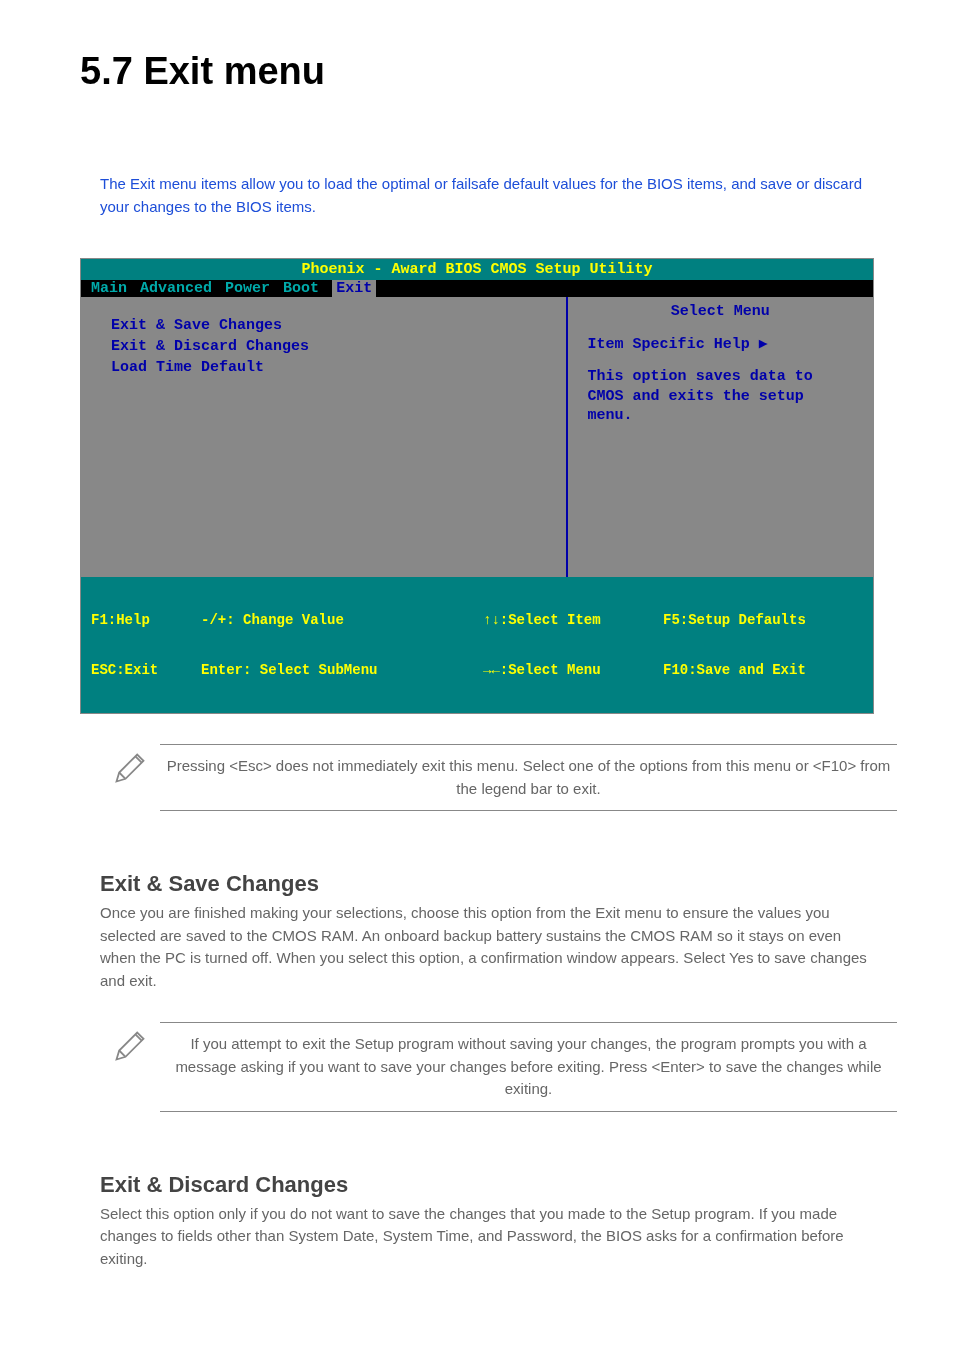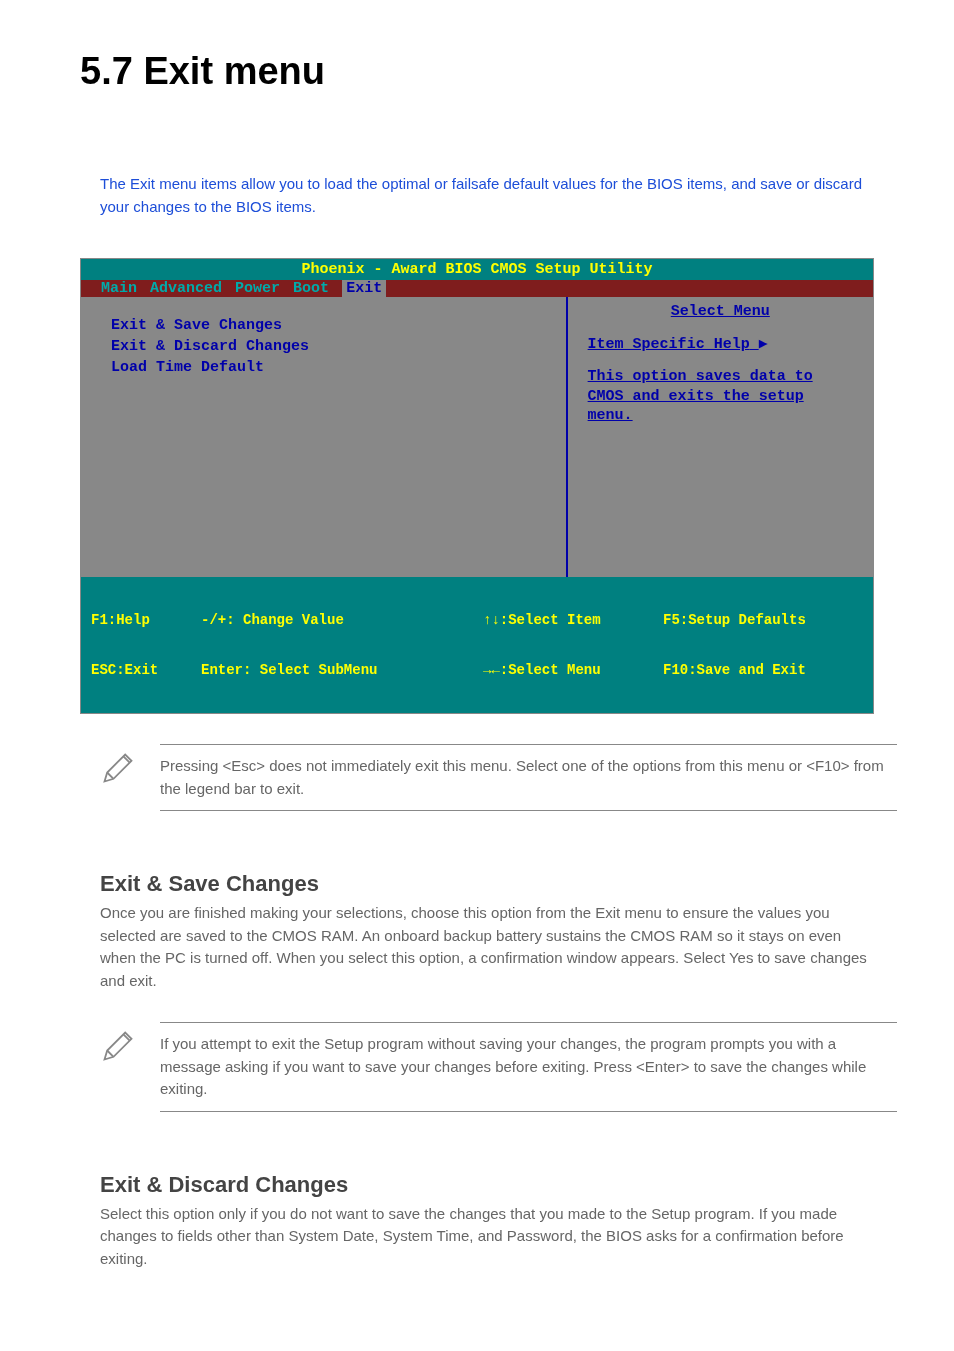--- a/index.html
+++ b/index.html
@@ -30,23 +30,23 @@
       font-size: 15px;
       font-weight: bold;
     }
     .bios-title-bar {
       background: #008080;
       color: #ffff00;
       text-align: center;
       padding: 2px 0;
     }
     .bios-menu-bar {
-      background: #7f1d1d;
+      background: #000000;
       color: #00aaaa;
-      padding: 0 20px;
+      padding: 0 10px;
     }
     .bios-menu-bar span {
       margin-right: 4px;
     }
     .bios-menu-bar .active {
       background: #888888;
       color: #0000aa;
       padding: 0 4px;
     }
     .bios-body {
@@ -62,21 +62,20 @@
       border-right: 2px solid #0000aa;
     }
     .bios-left .item {
       margin-bottom: 4px;
       color: #0000aa;
     }
     .bios-right {
       flex: 1;
       padding: 0 20px 20px 20px;
       color: #0000aa;
-      text-decoration: underline;
     }
     .bios-right .select-menu-hdr {
       text-align: center;
       font-weight: bold;
       padding: 6px 0 14px 0;
     }
     .bios-right .help-item {
       margin-bottom: 14px;
     }
     .bios-right .help-desc {
@@ -99,20 +98,21 @@
       white-space: pre;
     }
     .bios-footer .col1 { flex: 0 0 110px; }
     .bios-footer .col2 { flex: 0 0 180px; }
     .bios-footer .col3 { flex: 1; }
     .bios-footer .col4 { flex: 0 0 200px; }
     .note-block {
       margin: 20px 17px 60px 60px;
       display: flex;
       align-items: flex-start;
+      text-align: center;
     }
     .note-icon {
       width: 60px;
       flex-shrink: 0;
       padding-top: 6px;
     }
     .note-text {
       flex: 1;
       border-top: 1px solid #888;
       border-bottom: 1px solid #888;

